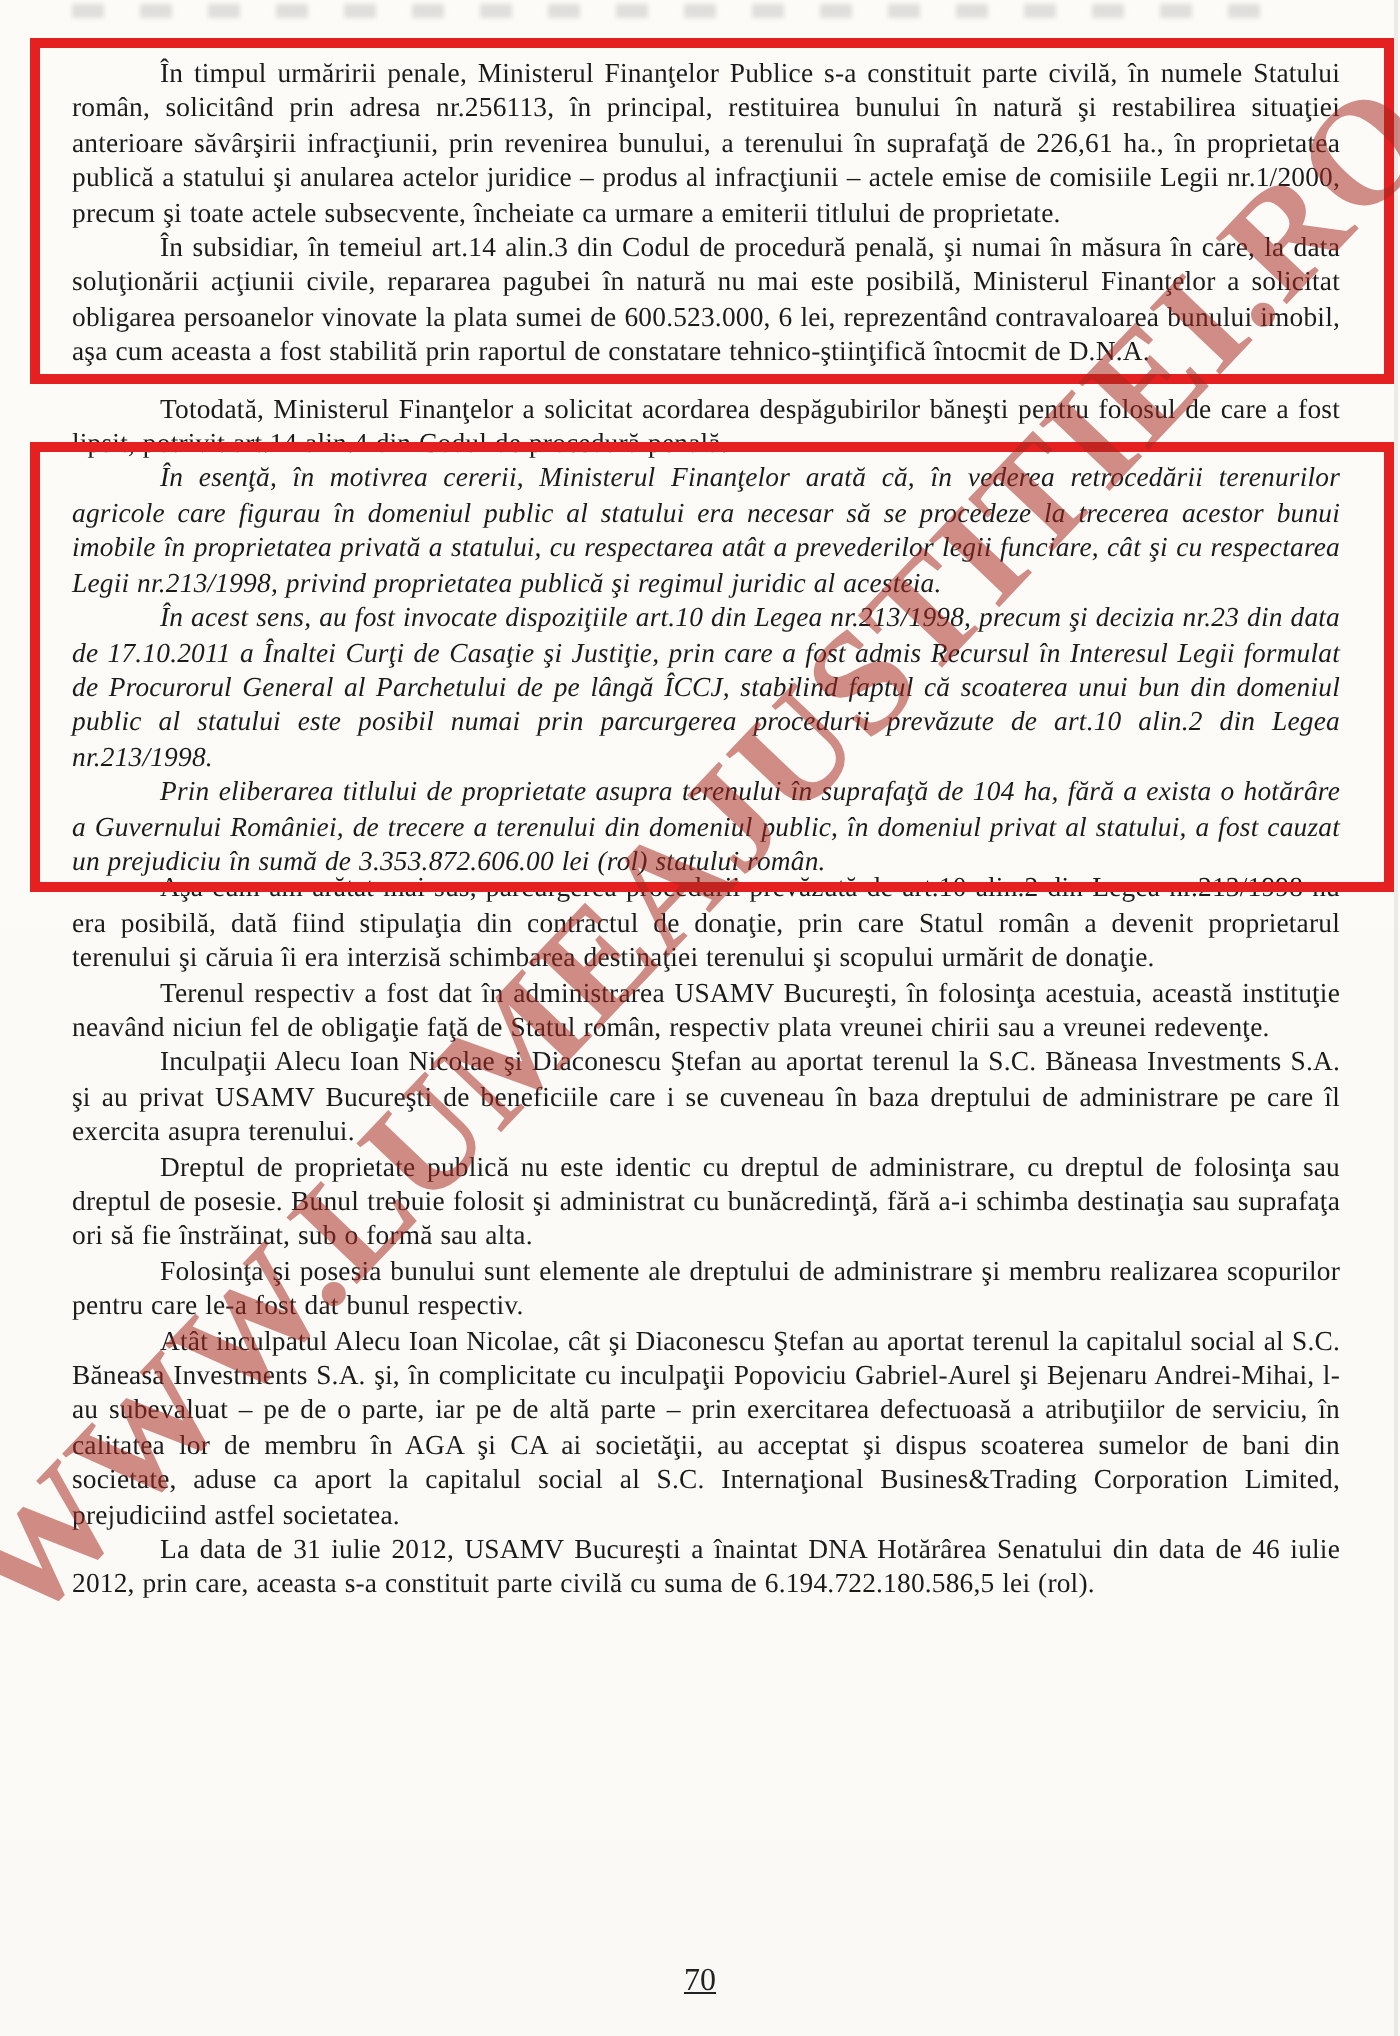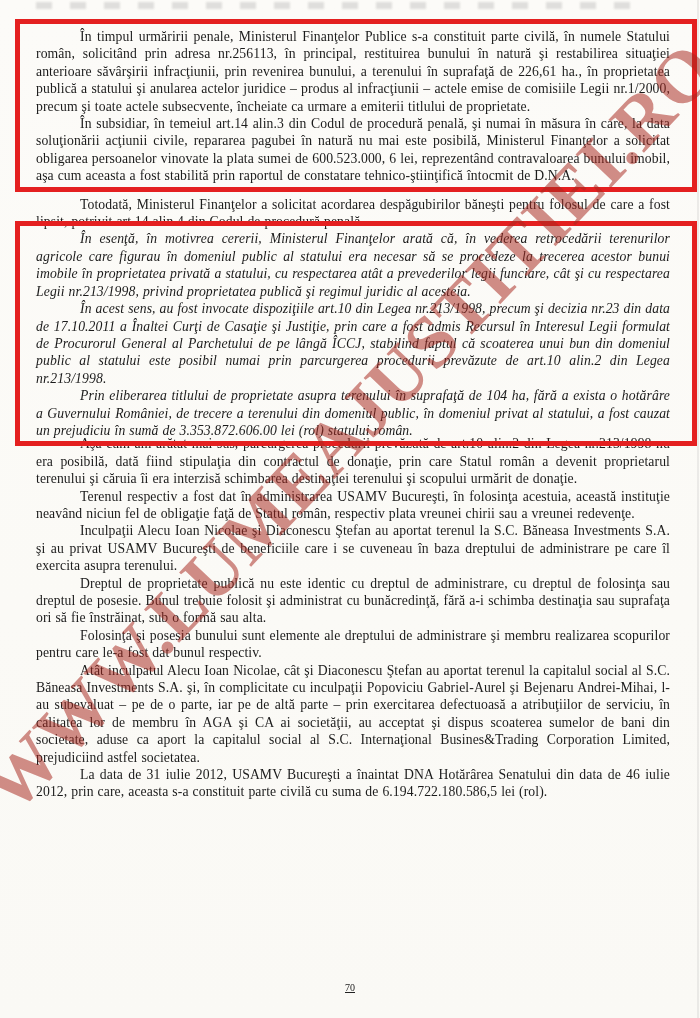--- a/index.html
+++ b/index.html
@@ -60,21 +60,21 @@
     white-space: nowrap;
     color: var(--watermark-color, #a8281f);
     opacity: 0.52;
     z-index: 6;
     pointer-events: none;
   }
   .page-number {
     position: absolute;
     left: 0; right: 0; top: 982px;
     text-align: center;
-    font-size: 10px;
+    font-size: 16px;
     color: #222;
     z-index: 1;
     text-decoration: underline;
   }
 </style>
 </head>
 <body>
 
 <div class="page">
 

